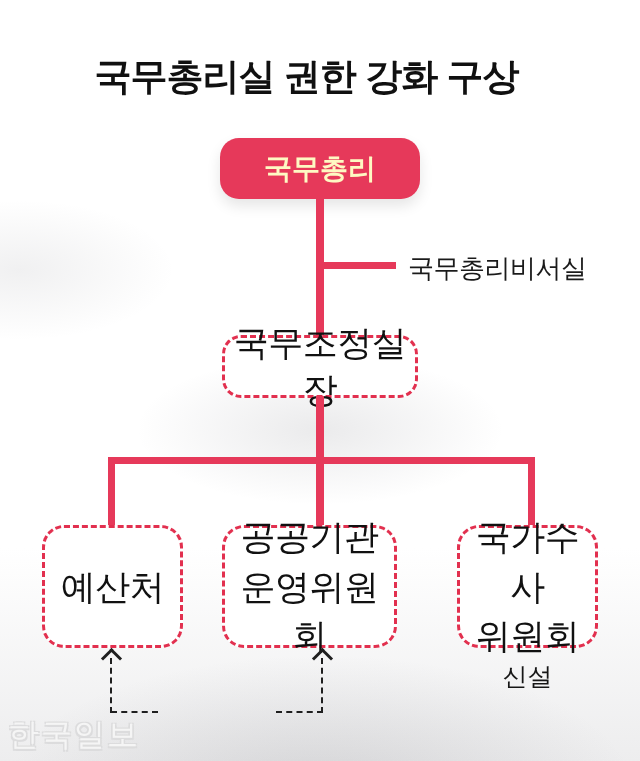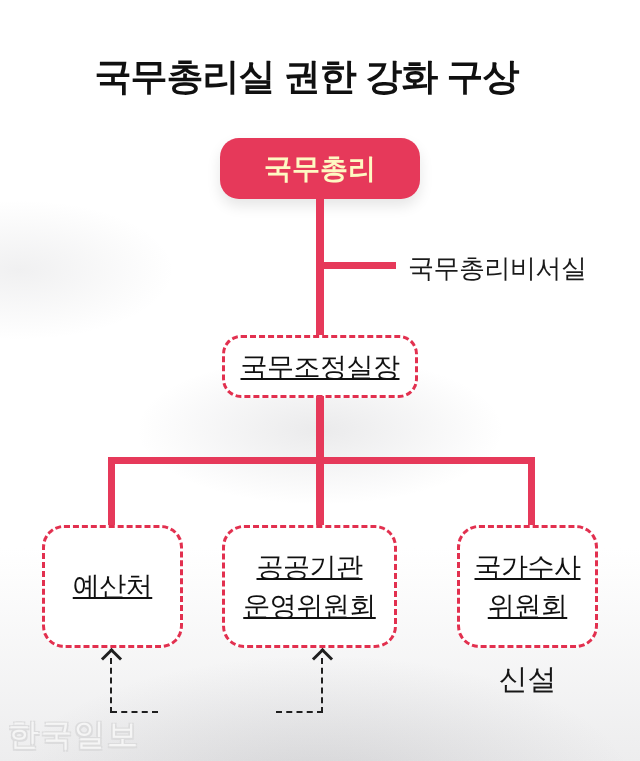--- a/index.html
+++ b/index.html
@@ -39,34 +39,33 @@
 
   .branch-label{
     position:absolute; left:408px; top:251px;
     font-size:26px; font-weight:500; color:#1a1a1a; letter-spacing:-0.5px;
   }
 
   .node-dashed{
     position:absolute; border:3px dashed #e2304f; border-radius:19px;
     background:#ffffff;
     display:flex; align-items:center; justify-content:center;
-    font-size:27px; font-weight:500; color:#111; letter-spacing:-0.5px;
+    font-size:35px; font-weight:500; color:#111; letter-spacing:-0.5px;
     text-align:center;
-    text-decoration:underline;
   }
   .node-coordinator{ left:222px; top:335px; width:196px; height:63px; }
   .node-child{ top:525px; height:123px; border-radius:22px; line-height:1.42; }
   .node-child-1{ left:42px;  width:141px;text-align:center; }
   .node-child-2{ left:222px; width:175px; }
   .node-child-3{ left:457px; width:141px; }
   .node-child span{ display:block; }
 
   .note-new{
     position:absolute; left:457px; top:660px; width:141px;
-    text-align:center; font-size:29px; font-weight:500; color:#161616;
+    text-align:center; font-size:25px; font-weight:500; color:#161616;
   }
 
   
   .dash-v{ position:absolute; width:0; border-left:2.5px dashed #1f1f1f; }
   .dash-h{ position:absolute; height:0; border-top:2.5px dashed #1f1f1f; }
   .caret{
     position:absolute; width:15px; height:15px;
     border-left:3px solid #1f1f1f; border-top:3px solid #1f1f1f;
     transform:rotate(45deg);
   }

